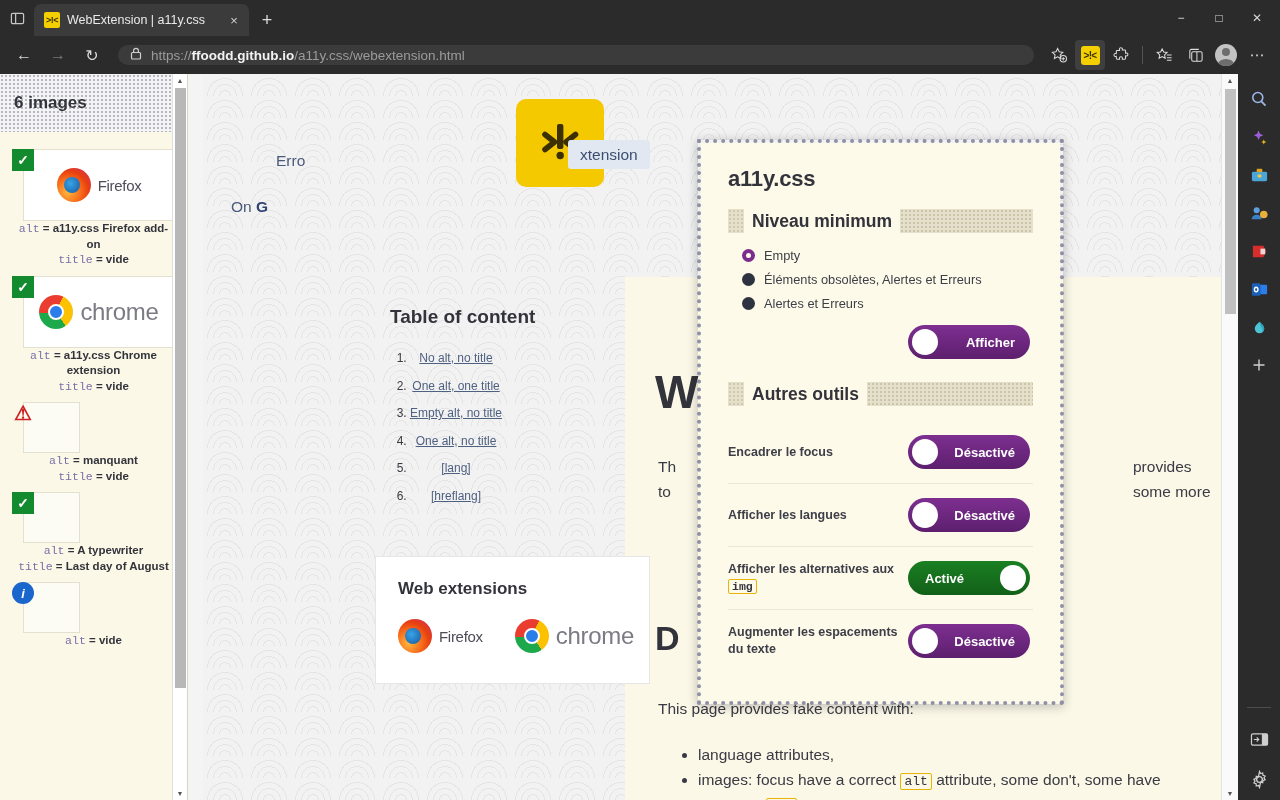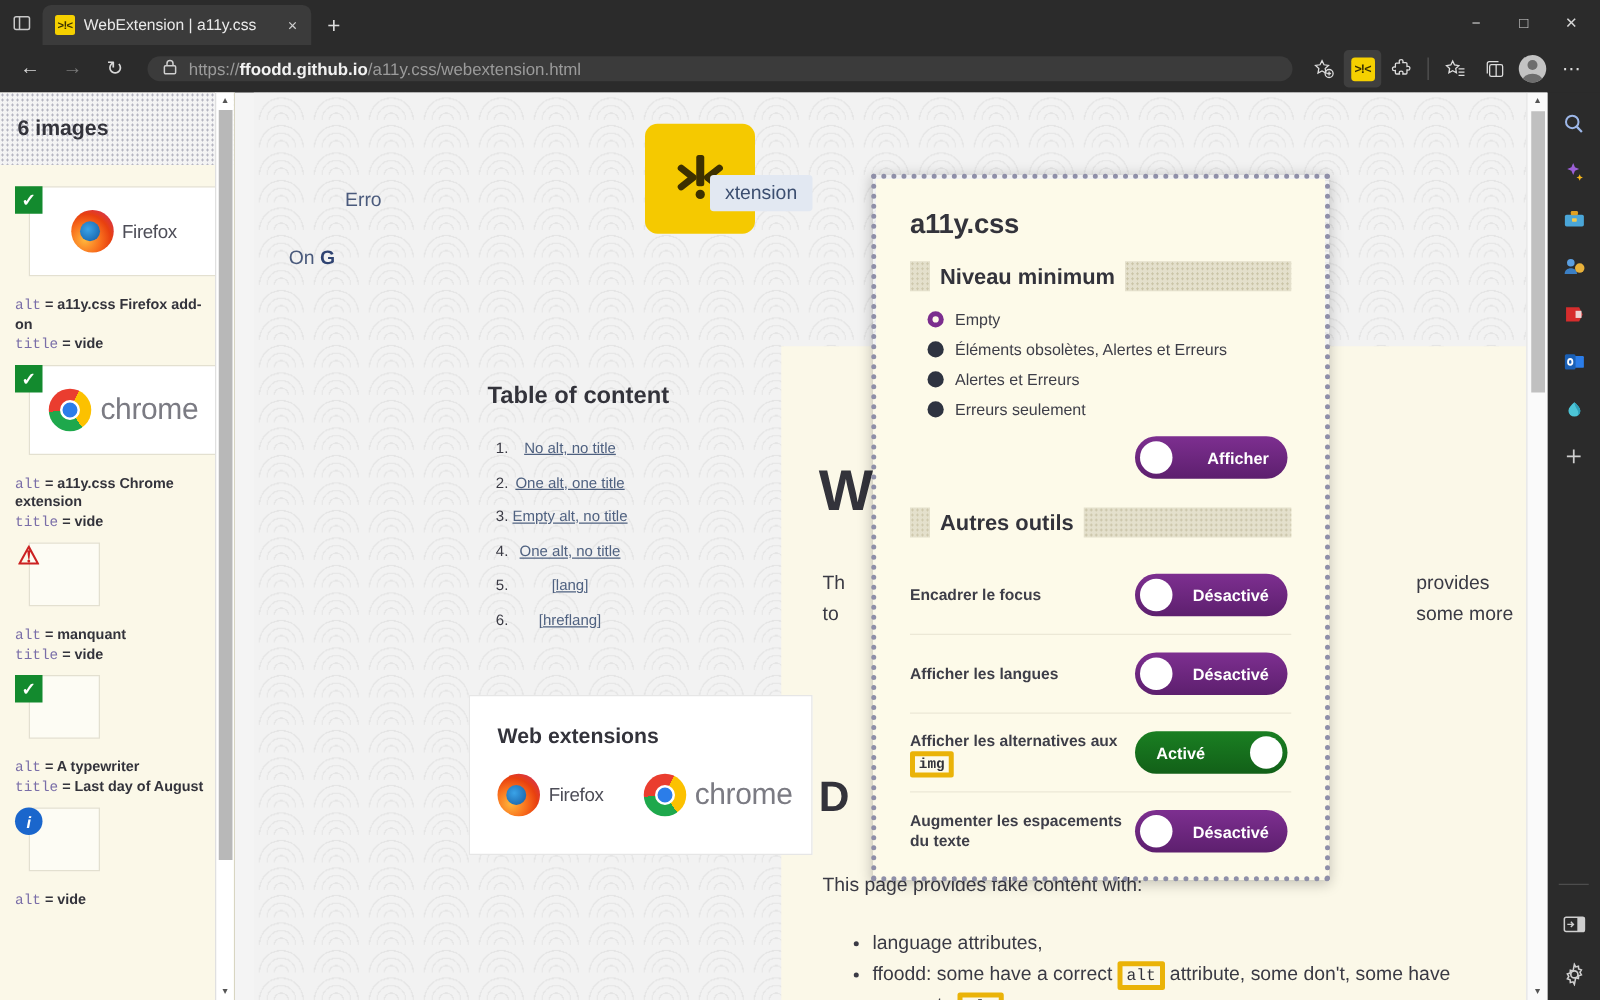--- a/index.html
+++ b/index.html
@@ -142,22 +142,22 @@
   .a11y-badge.info { background: #1a66cc; border-radius: 50%; font-style: italic; font-size: 13px; }
   .a11y-thumb {
     margin-left: 11px; margin-top: 7px;
     border: 1px solid #e3e0d0; background: #fff;
     height: 72px; display: flex; align-items: center; justify-content: center; gap: 7px;
     padding: 6px;
   }
   .a11y-thumb.blank { width: 57px; height: 51px; background: #fdfcf4; }
   .a11y-meta {
     font-family: "Liberation Sans", sans-serif;
-    font-size: 11.5px; color: #33333b; 
-    margin-top: 16px; line-height: 1.35; font-weight: bold;
+    font-size: 11.5px; color: #33333b; text-align: center;
+    line-height: 1.35; font-weight: bold;
   }
   .a11y-meta .k { font-family: "Liberation Mono", monospace; color: #7a6ea8; font-weight: normal; }
 
   
   .ff-logo { width: 34px; height: 34px; border-radius: 50%;
     background: radial-gradient(circle at 32% 70%, #ffb83d 0%, #f86e1c 38%, #e8400f 62%, #c92b7b 100%);
     position: relative; flex: none; }
   .ff-logo::after { content:""; position:absolute; left: 7px; top: 9px; width: 16px; height: 16px;
     border-radius: 50%; background: radial-gradient(circle at 40% 40%, #3aa3e8 0%, #1f6fb5 70%); }
   .ff-word { font-size: 15px; color: #4d4d57; letter-spacing: -0.3px; }
@@ -237,21 +237,21 @@
     position: absolute; left: 452px; top: 295px;
     font-size: 46px; font-weight: bold; color: #33333b; line-height: 1;
   }
   .cream-block {
     position: absolute; left: 422px; top: 203px; right: 0; bottom: 0;
     background: #fbf8e8;
   }
   .body-p { position: absolute; font-size: 15.5px; color: #3a3a44; line-height: 1.6; }
   .code-tag {
     font-family: "Liberation Mono", monospace; font-size: 13px;
-    border: 4px solid #eab308; border-radius: 2px; padding: 0 3px;
+    border: 1px solid #eab308; border-radius: 2px; padding: 0 3px;
     background: transparent; color: #33333b;
   }
   .big-d { position: absolute; left: 452px; top: 545px; font-size: 34px; font-weight: bold; color: #33333b; }
 
   
   .main-scroll {
     position: absolute; right: 0; top: 0; bottom: 0; width: 17px;
     background: #fafafa; border-left: 1px solid #e4e4e4;
   }
   .main-scroll .thumb { position: absolute; left: 3px; width: 11px; background: #c0c0c0; }
@@ -596,21 +596,21 @@
         <div class="big-w">W</div>
         <div class="body-p" style="left:455px; top:381px; width:18px;">Th</div>
         <div class="body-p" style="left:930px; top:381px;">provides some more</div>
         <div class="body-p" style="left:455px; top:406px;">to</div>
 
         <div class="big-d">D</div>
         <div class="body-p" style="left:455px; top:623px;">This page provides fake content with:</div>
 
         <ul style="position:absolute; left:495px; top:668px; right:40px; font-size:15.5px; color:#3a3a44; line-height:1.62; list-style:disc;">
           <li><span>language attributes,</span></li>
-          <li><span>ffoodd: some have a correct </span><span class="code-tag">alt</span><span> attribute, some don't, some have an empty </span><span class="code-tag">alt</span><span>.</span></li>
+          <li><span>images: focus have a correct </span><span class="code-tag">alt</span><span> attribute, some don't, some have an empty </span><span class="code-tag">alt</span><span>.</span></li>
         </ul>
 
       </div>
 
       <div class="main-scroll">
         <div class="sb-arrow" style="top:0">▲</div>
         <div class="thumb" style="top:15px; height:225px;"></div>
         <div class="sb-arrow" style="bottom:0">▼</div>
       </div>
     </div>
@@ -631,24 +631,20 @@
             <span>Empty</span>
           </label>
           <label class="radio-row">
             <span class="radio-dot"></span>
             <span>Éléments obsolètes, Alertes et Erreurs</span>
           </label>
           <label class="radio-row">
             <span class="radio-dot"></span>
             <span>Alertes et Erreurs</span>
           </label>
-          <label class="radio-row">
-            <span class="radio-dot"></span>
-            <span>Erreurs seulement</span>
-          </label>
         </div>
 
         <div class="afficher-row">
           <div class="pill off">
             <span class="knob"></span>
             <span>Afficher</span>
           </div>
         </div>
 
         <div class="section-head">

